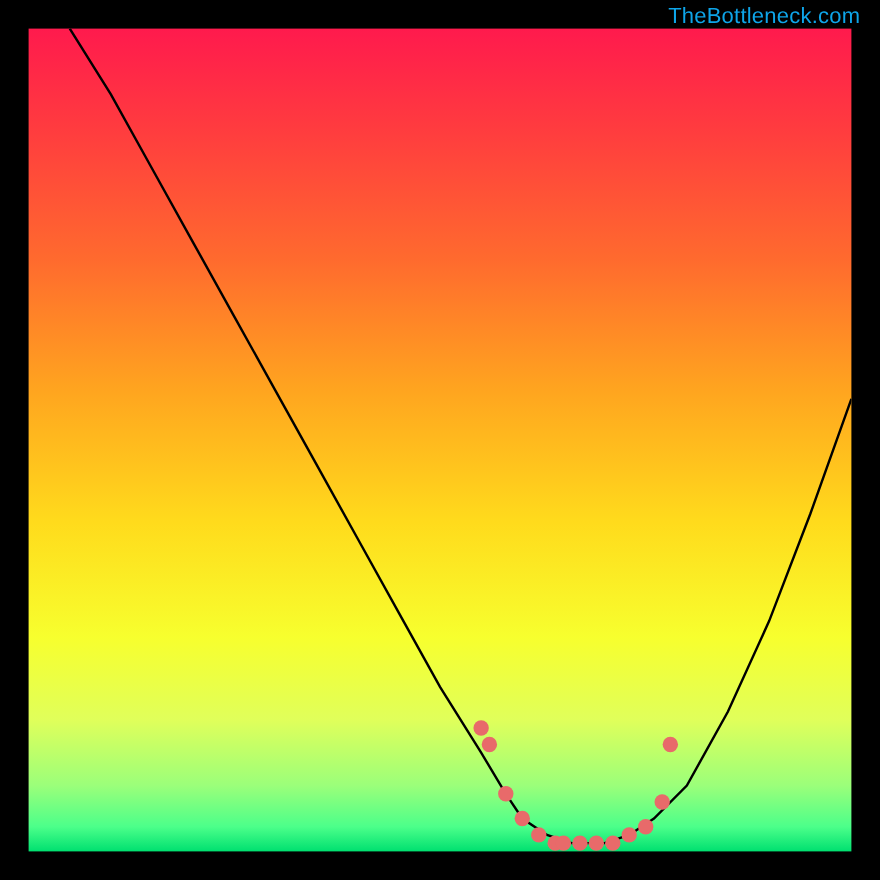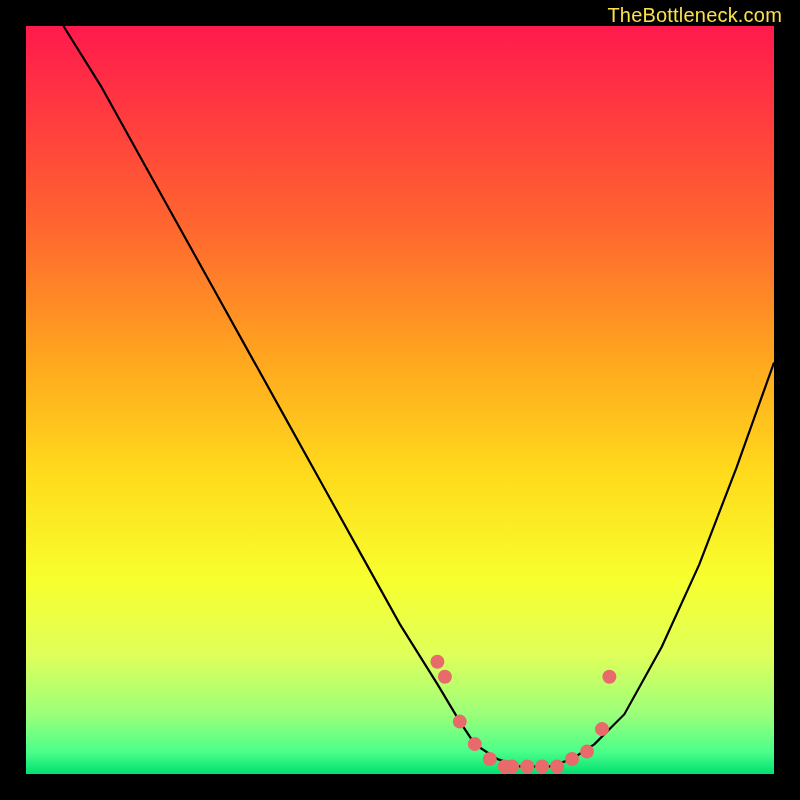--- a/index.html
+++ b/index.html
@@ -34,21 +34,21 @@
       #f7ff2e 74%,
       #e0ff5a 84%,
       #9bff7a 92%,
       #4cff8a 97%,
       #00e070 100%);
   }
   .watermark {
     position: absolute;
     top: 4px;
     right: 18px;
-    color: #fde047;
+    color: #0ea5e9;
     font-size: 20px;
     font-weight: 500;
     letter-spacing: 0.2px;
   }
   svg.curve {
     position: absolute;
     top: 0;
     left: 0;
     width: 748px;
     height: 748px;

